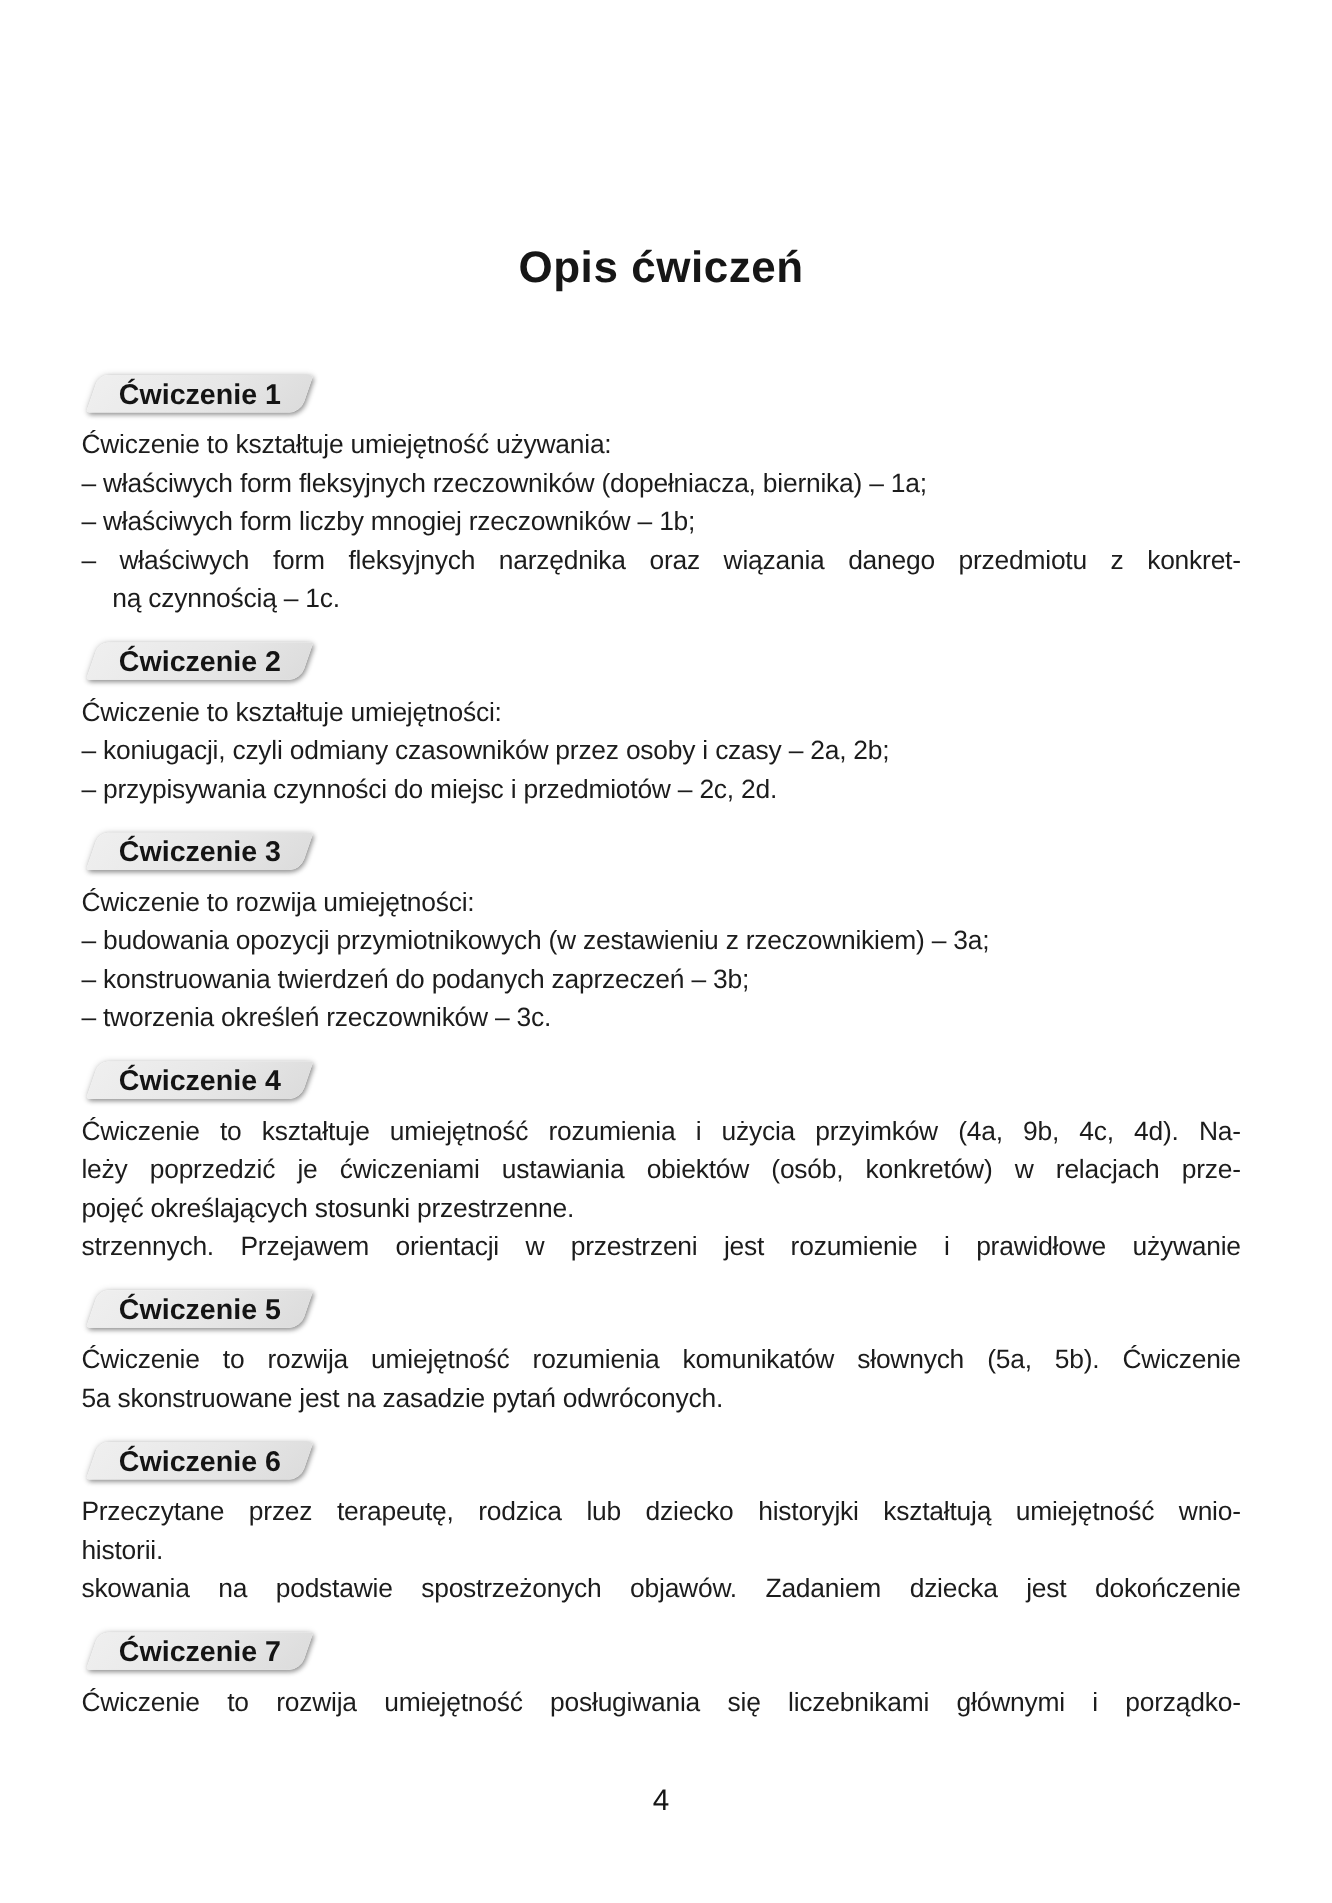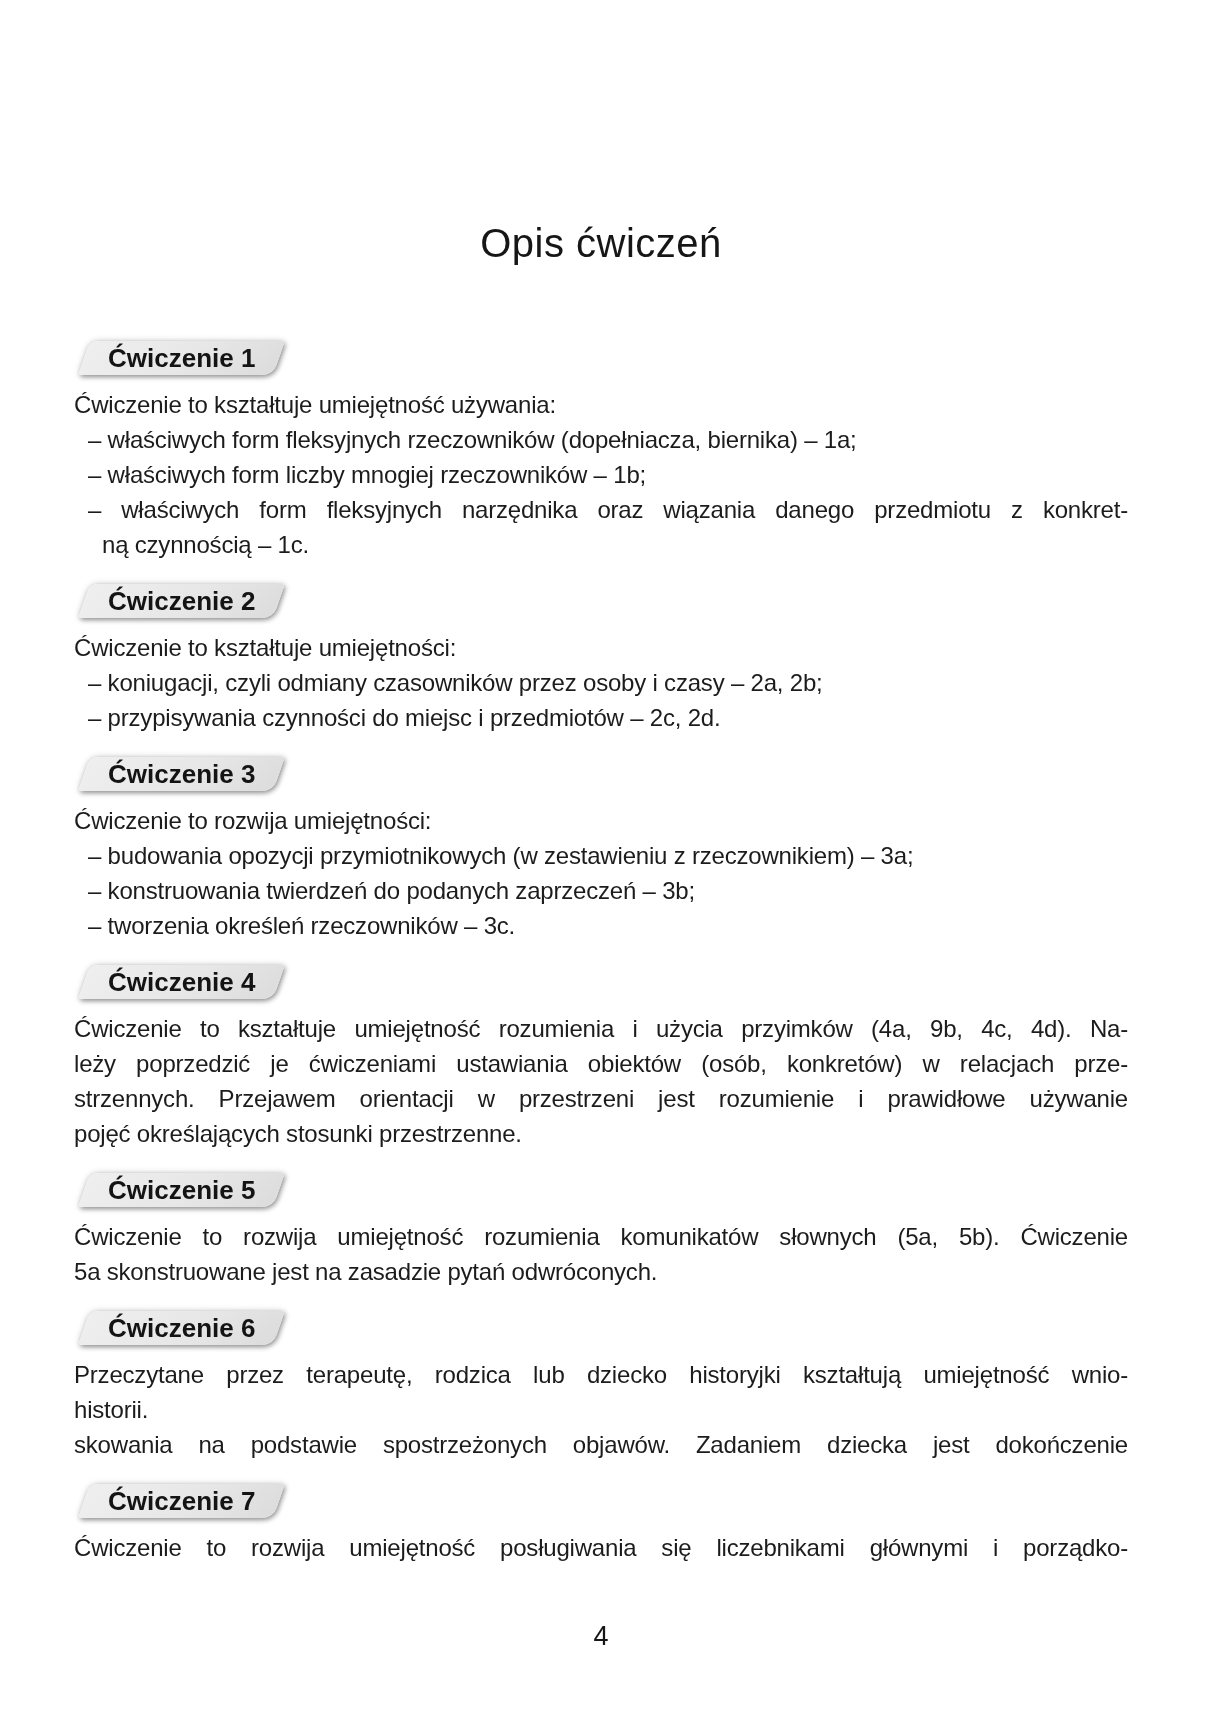--- a/index.html
+++ b/index.html
@@ -11,21 +11,21 @@
     font-family: "Liberation Sans", sans-serif;
     overflow: hidden;
   }
   .content {
     padding-top: 219px;
     padding-left: 74px;
     width: 1054px;
   }
   .page-title {
     font-size: 40px;
-    font-weight: 400;
+    font-weight: 700;
     line-height: 48px;
     text-align: center;
     letter-spacing: 0.5px;
     margin: 0 0 74px 0;
     color: #161616;
   }
   .section { margin-top: 22px; }
   .section:first-of-type { margin-top: 0; }
   .badge {
     display: block;
@@ -52,21 +52,20 @@
     line-height: 35px;
     letter-spacing: -0.2px;
   }
   .line.j {
     text-align: justify;
     text-align-last: justify;
   }
   .line.hang {
     padding-left: 28px;
     text-indent: -28px;
-    margin-left: 14px;
   }
   .line.cont { padding-left: 28px; }
   .page-number {
     margin-top: 56px;
     text-align: center;
     font-size: 27px;
     color: #161616;
   }
 </style>
 </head>
@@ -111,22 +110,22 @@
         </div>
   </div>
 
   <div class="section">
     <div class="badge">
       <span class="badge-label">Ćwiczenie 4</span>
     </div>
     <div>
           <div class="line j">Ćwiczenie to kształtuje umiejętność rozumienia i użycia przyimków (4a, 9b, 4c, 4d). Na-</div>
           <div class="line j">leży poprzedzić je ćwiczeniami ustawiania obiektów (osób, konkretów) w relacjach prze-</div>
+          <div class="line">pojęć określających stosunki przestrzenne.</div>
           <div class="line j">strzennych. Przejawem orientacji w przestrzeni jest rozumienie i prawidłowe używanie</div>
-          <div class="line">pojęć określających stosunki przestrzenne.</div>
         </div>
   </div>
 
   <div class="section">
     <div class="badge">
       <span class="badge-label">Ćwiczenie 5</span>
     </div>
     <div>
           <div class="line j">Ćwiczenie to rozwija umiejętność rozumienia komunikatów słownych (5a, 5b). Ćwiczenie</div>
           <div class="line">5a skonstruowane jest na zasadzie pytań odwróconych.</div>

